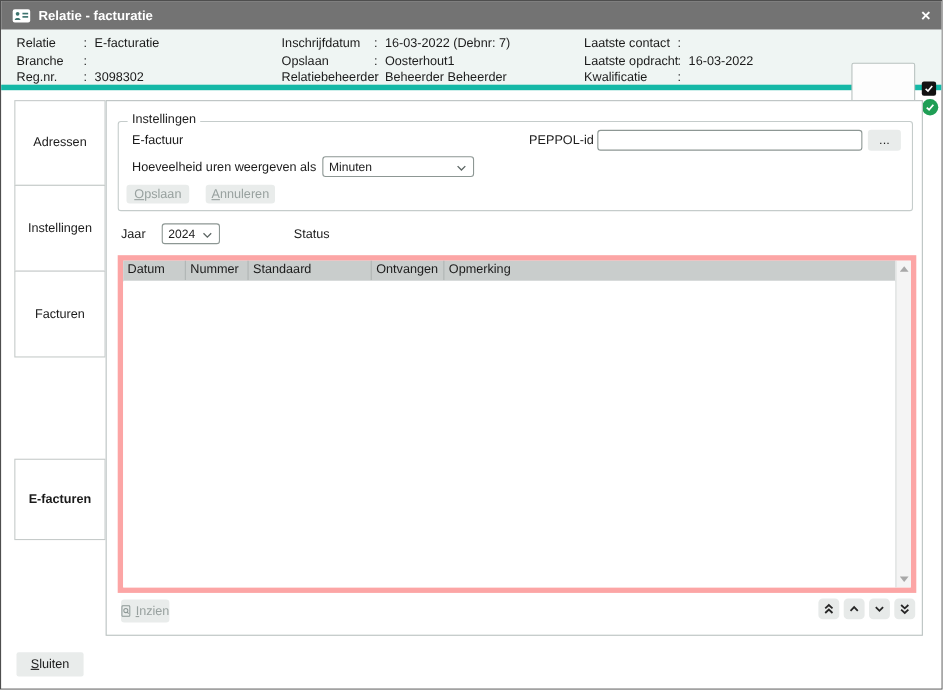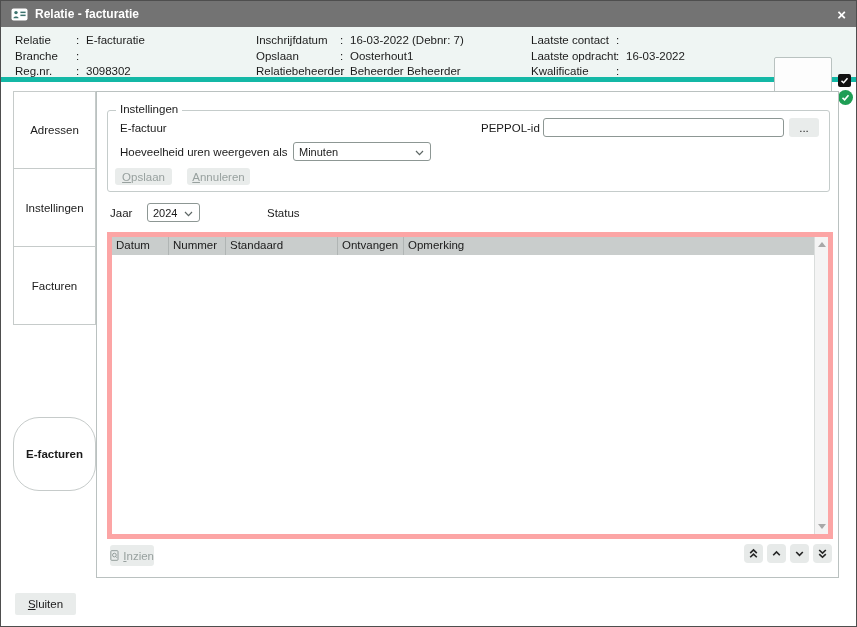--- a/index.html
+++ b/index.html
@@ -26,21 +26,21 @@
              border:1px solid #b9c2c0;border-radius:2px;}
   .chk-black{position:absolute;left:837px;top:47px;width:13px;height:13px;background:#121212;border-radius:2px;
              display:flex;align-items:center;justify-content:center;}
   .chk-green{position:absolute;left:837px;top:63px;width:15px;height:15px;background:#1f9e55;border-radius:50%;
              display:flex;align-items:center;justify-content:center;}
 
   
   .tab{position:absolute;left:12px;width:83px;background:#fff;border:1px solid #c6cbca;box-sizing:border-box;
        display:flex;align-items:center;justify-content:center;text-align:center;
        font-size:11.5px;color:#1b1b1b;cursor:default;padding:0 4px;}
-  .tab.active{font-weight:bold;border-radius:26px;}
+  .tab.active{font-weight:bold;}
 
   
   .panel{position:absolute;left:95px;top:90px;width:743px;height:487px;border:1px solid #bac1c0;
          box-sizing:border-box;background:#fff;}
 
   .gbox{position:absolute;left:10px;top:18px;width:721px;height:80px;border:1px solid #c5cccb;border-radius:3px;}
   .gbox .legend{position:absolute;top:-8px;left:8px;background:#fff;padding:0 4px;font-size:11.5px;}
 
   .lbl{position:absolute;font-size:11.5px;white-space:nowrap;}
 

